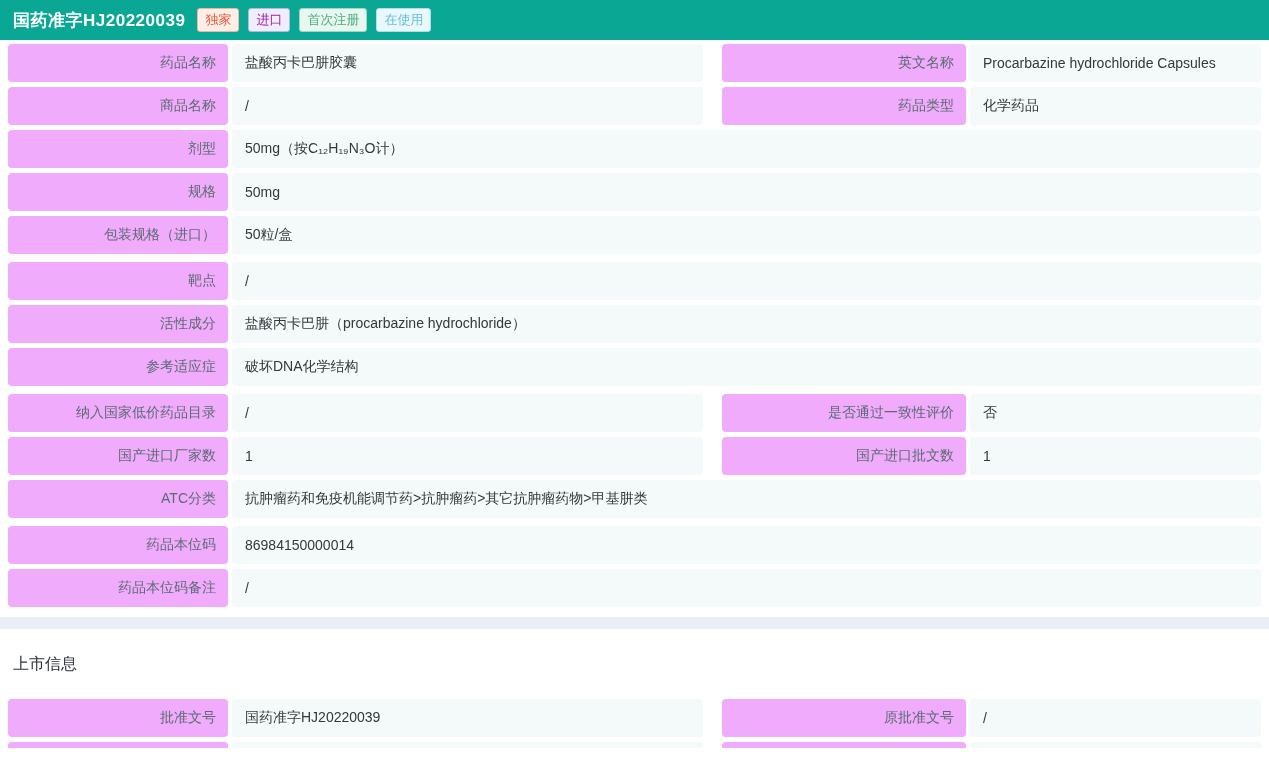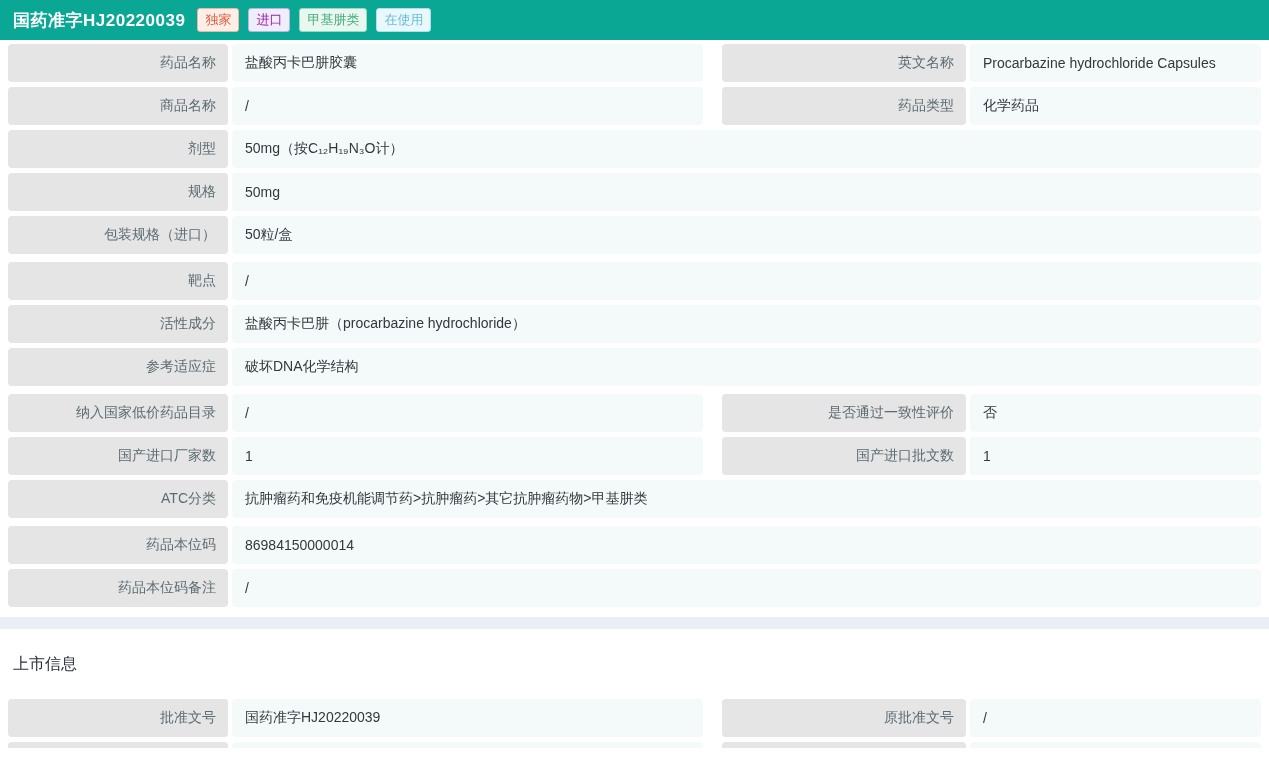--- a/index.html
+++ b/index.html
@@ -10,21 +10,21 @@
     padding:0 13px; }
   .page-title { color:#ffffff; font-size:17px; font-weight:bold; letter-spacing:0.5px;
     margin-right:12px; }
   .badge-list { display:flex; align-items:center; gap:9px;text-align:center; }
   .badge { font-size:13px; line-height:1; padding:4px 7px 5px; border:1px solid;
     border-radius:3px; white-space:nowrap; }
 
   .content { padding:4px 8px 0; }
   .group { margin-bottom:8px; }
   .row { display:flex; height:38px; margin-bottom:5px; }
-  .cell-label { background:#e5e5e5; border-radius:4px; color:#5c6b72; font-size:14px;
+  .cell-label { background:#f0abfc; border-radius:4px; color:#5c6b72; font-size:14px;
     display:flex; align-items:center; justify-content:flex-end; padding-right:12px;
     white-space:nowrap; overflow:hidden; }
   .cell-value { background:#f4f9f9; border-radius:4px; color:#32383c; font-size:14px;
     display:flex; align-items:center; padding-left:13px; white-space:nowrap; overflow:hidden; }
   .w-label-l { width:220px; flex:none; }
   .w-value-l { width:471px; flex:none; margin-left:4px; }
   .w-label-r { width:244px; flex:none; margin-left:19px; }
   .w-value-r { flex:1 1 auto; margin-left:4px; }
   .w-value-full { flex:1 1 auto; margin-left:4px; }
 
@@ -37,21 +37,21 @@
   .marketing-rows { margin-top:25px; }
 </style>
 </head>
 <body>
 
 <div class="page-header">
   <span class="page-title">国药准字HJ20220039</span>
   <span class="badge-list">
       <span class="badge" style="color: rgb(226, 89, 63); background-color: rgb(253, 239, 232); border-color: rgb(242, 179, 159);">独家</span>
       <span class="badge" style="color: #a21caf; background-color: rgb(239, 238, 251); border-color: rgb(186, 179, 232);">进口</span>
-      <span class="badge" style="color: rgb(71, 173, 123); background-color: rgb(232, 247, 239); border-color: rgb(160, 216, 188);">甲基肼类</span>
+      <span class="badge" style="color: rgb(71, 173, 123); background-color: rgb(232, 247, 239); border-color: rgb(160, 216, 188);">首次注册</span>
       <span class="badge" style="color: rgb(102, 191, 219); background-color: rgb(234, 247, 251); border-color: rgb(174, 223, 240);">在使用</span>
     </span>
 </div>
 
 <div class="content">
   <div>
       <div class="group">
         <div class="row">
           <div class="cell-label w-label-l">药品名称</div>
           <div class="cell-value w-value-l">盐酸丙卡巴肼胶囊</div>

